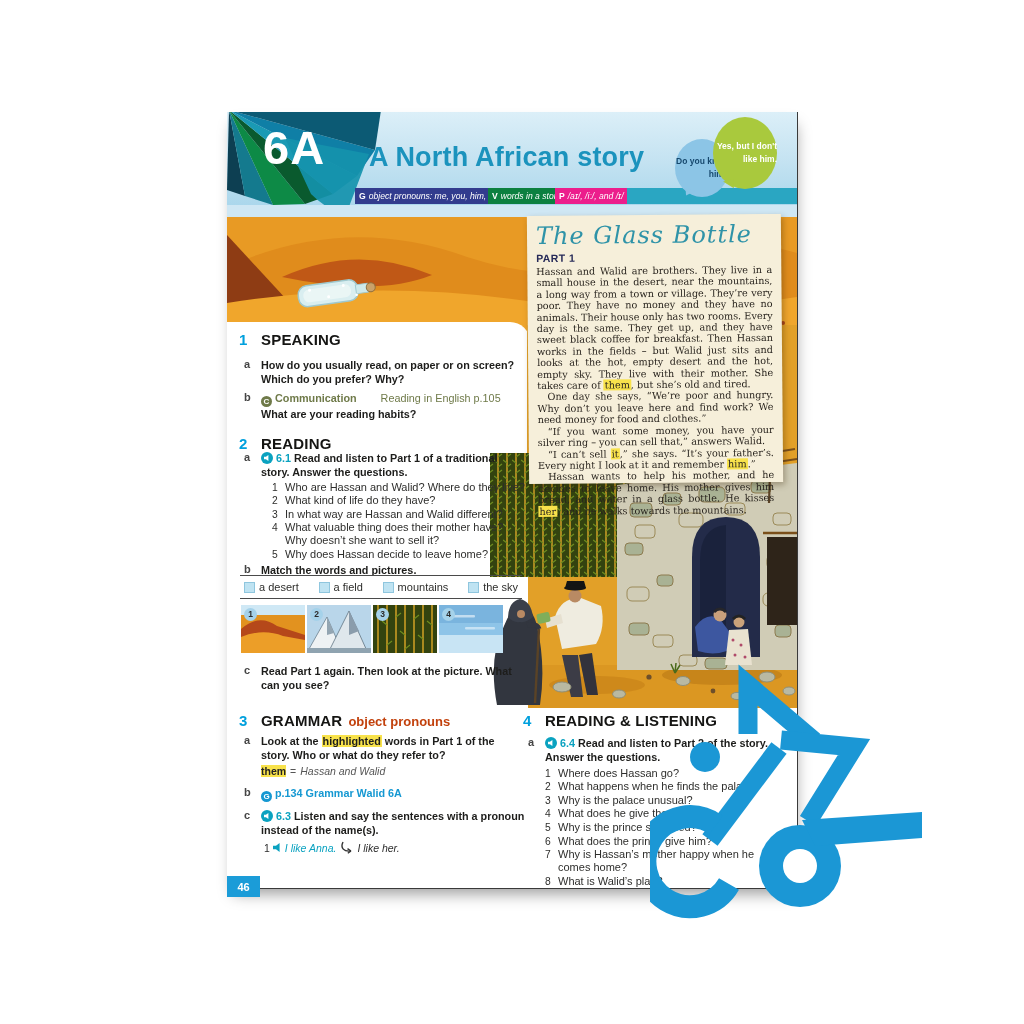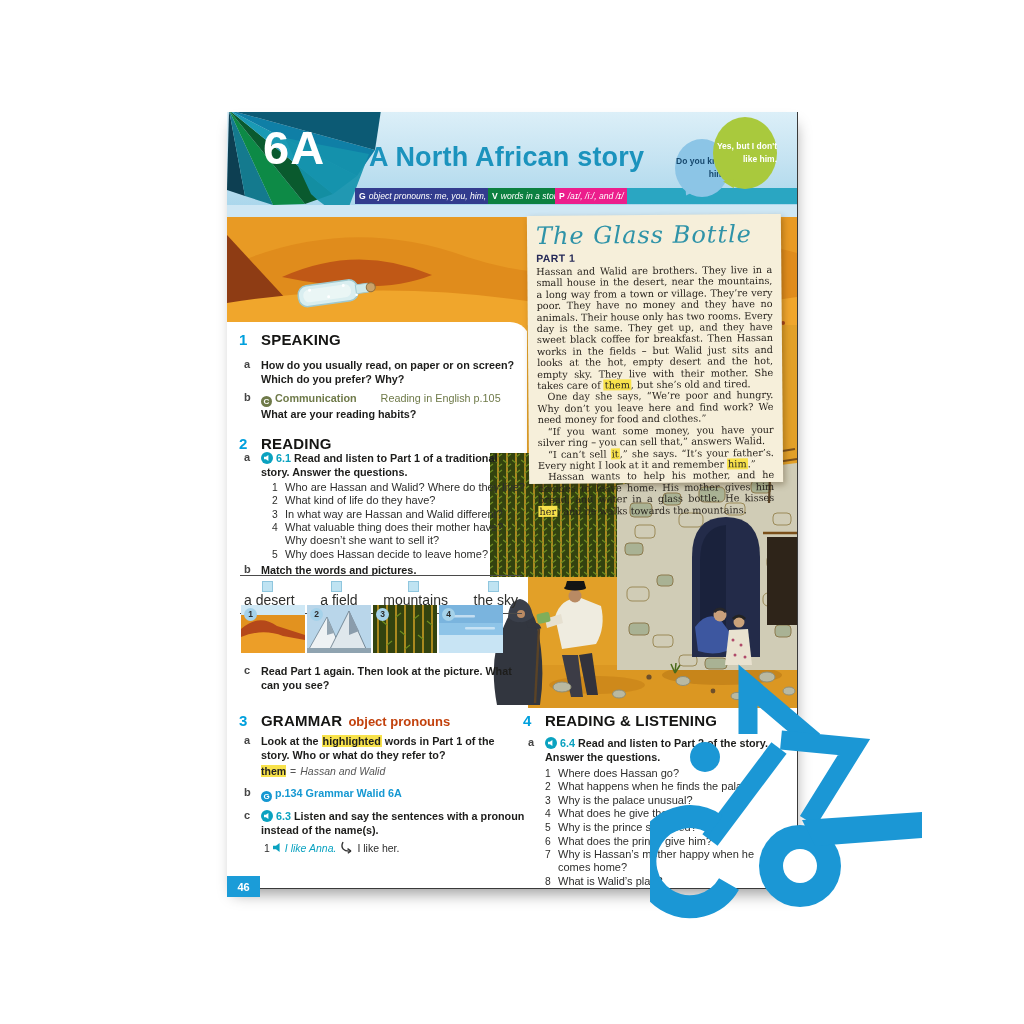--- a/index.html
+++ b/index.html
@@ -52,30 +52,30 @@
   .aud{display:inline-block;width:12px;height:12px;border-radius:50%;background:#0aa2c0;position:relative;vertical-align:-2px;margin-right:3px;}
   .aud::before{content:"";position:absolute;left:2.5px;top:3px;width:7px;height:6px;background:#fff;
        clip-path:polygon(0 30%,35% 30%,70% 0,70% 100%,35% 70%,0 70%);}
   .anum{color:#0aa2c0;font-weight:700;}
   .cico{display:inline-block;width:11px;height:11px;border-radius:50%;background:#6f7a49;color:#fff;font-size:8px;font-weight:700;line-height:11px;text-align:center;vertical-align:-1.5px;margin-right:3px;}
   .gico{display:inline-block;width:11px;height:11px;border-radius:50%;background:#1598d2;color:#fff;font-size:8px;font-weight:700;line-height:11px;text-align:center;vertical-align:-1.5px;margin-right:3px;}
   .comm{color:#6f7a49;font-weight:700;}
   .commrest{color:#6f7a49;font-weight:400;margin-left:21px;}
   .gbank{color:#1598d2;font-weight:700;}
   .wordbox{position:absolute;left:13px;top:463px;width:282px;border-top:1.3px solid #4a4a4a;border-bottom:1.3px solid #4a4a4a;padding:5px 4px;box-sizing:border-box;display:flex;justify-content:space-between;}
-  .worditem{display:flex;align-items:center;font-size:14px;color:#2e2e2c;flex-direction:column;}
+  .worditem{display:flex;align-items:center;font-size:11px;color:#2e2e2c;}
   .cbx{width:9px;height:9px;background:#bfe3f2;border:1px solid #8fc6de;margin-right:4px;flex:none;}
   .pics{position:absolute;left:14px;top:493px;display:flex;gap:2px;}
   .tile{position:relative;width:64px;height:48px;}
   .tile svg{display:block;}
   .chipnum{position:absolute;left:3px;top:3px;width:13px;height:13px;border-radius:50%;background:#a5d2ea;color:#2c2c2c;font-size:8.5px;font-weight:700;line-height:13px;text-align:center;}
   .exline{font-size:10.5px;color:#2c2c2c;display:flex;align-items:center;gap:3px;}
   .spk{display:inline-block;width:9px;height:9px;background:#0aa2c0;clip-path:polygon(0 30%,35% 30%,75% 0,75% 100%,35% 70%,0 70%);}
   .say{color:#0aa2c0;font-style:italic;}
-  .resp{color:#2c2c2c;}
+  .resp{color:#2c2c2c;font-style:italic;}
   .eqgray{color:#555;}
   .names{font-style:italic;color:#555;font-weight:400;}
   .exhl{background:#f8e24b;font-weight:700;color:#222;}
   .pagenum{position:absolute;left:0;top:764px;width:33px;height:21px;background:#1b9cd8;color:#fff;font-size:11px;font-weight:700;display:flex;align-items:center;justify-content:center;z-index:6;}
   .watermark{position:absolute;left:650px;top:640px;z-index:50;}
 </style>
 </head>
 <body>
 
 <div id="page">

